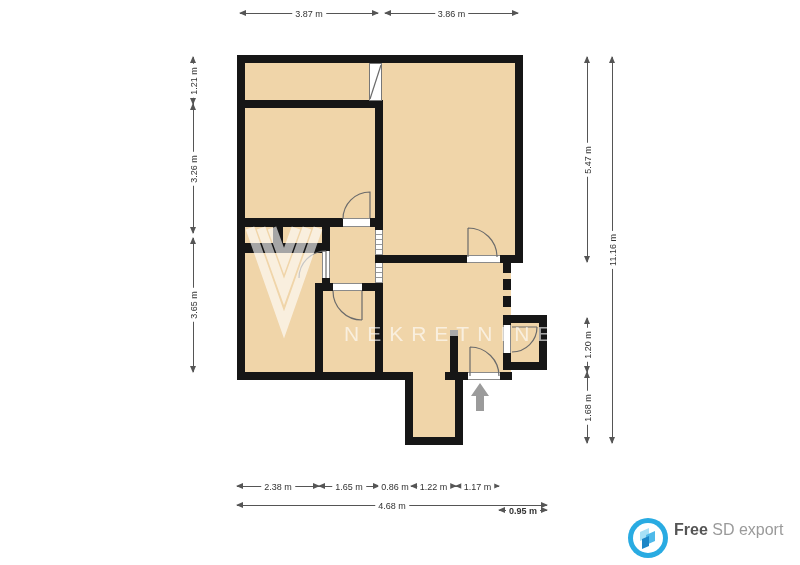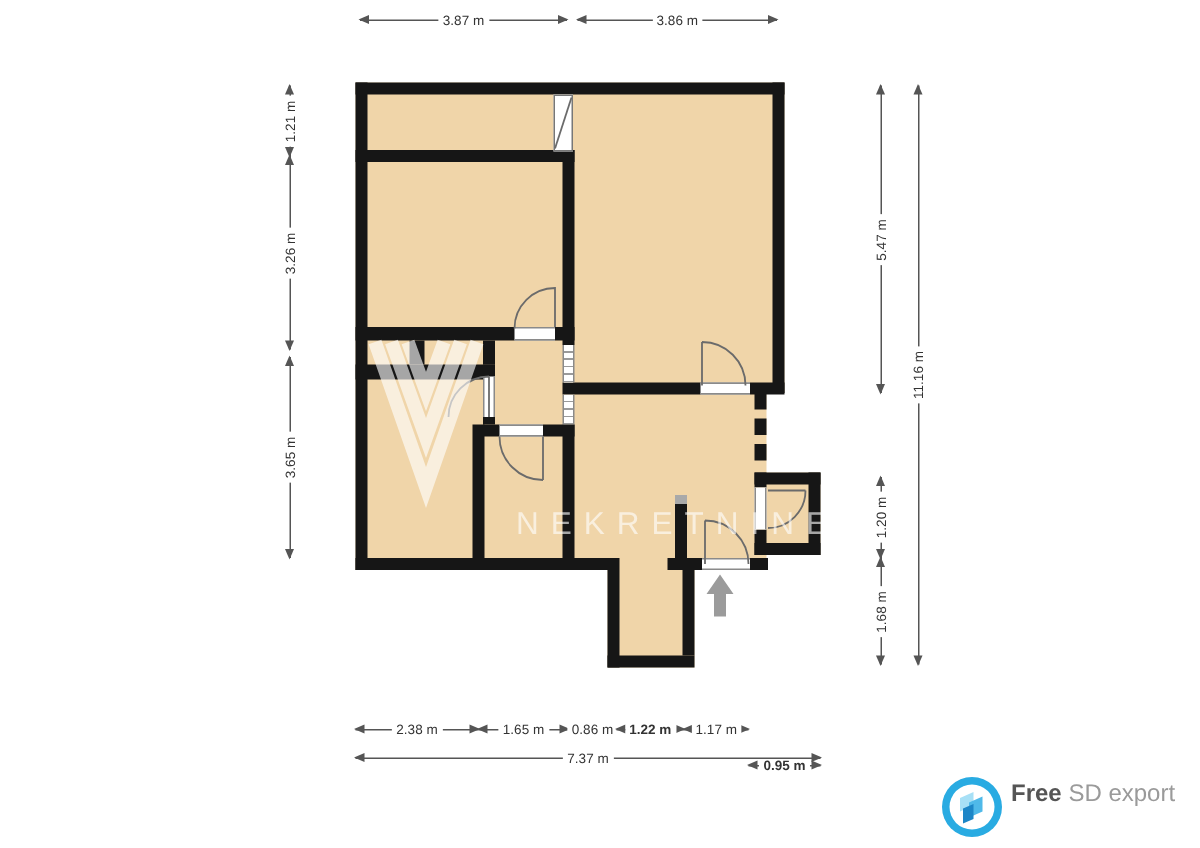--- a/index.html
+++ b/index.html
@@ -104,21 +104,21 @@
     <polygon points="480,383 489,396 484,396 484,411 476,411 476,396 471,396" fill="#9b9b9b"></polygon>
   </svg>
 
   <svg class="overlay" width="800" height="565">
     <g stroke="rgba(255,255,255,0.62)" stroke-width="9" fill="none">
       <path d="M250,228 L284,325 L318,228"></path>
       <path d="M261,228 L284,292 L307,228"></path>
       <path d="M272,228 L284,261 L296,228"></path>
     </g>
   </svg>
-  <div class="wm" style="left:344px;top:322px;font-size:21px;letter-spacing:8px;font-weight:normal;margin-top:16px;">NEKRETNINE</div>
+  <div class="wm" style="left:344px;top:322px;font-size:21px;letter-spacing:8px;font-weight:normal;">NEKRETNINE</div>
 
   <div id="dims">
       <div class="dim h" style="left: 240px; top: 9px; width: 138px; height: 9px;">
         <div class="line" style="left:0;top:4px;width:100%;height:1px;"></div>
                     <div class="arr l"></div>
         <div class="arr r"></div>
         <span class="lbl">3.87 m</span>
       </div>
       <div class="dim h" style="left: 385px; top: 9px; width: 133px; height: 9px;">
         <div class="line" style="left:0;top:4px;width:100%;height:1px;"></div>
@@ -137,21 +137,21 @@
                     <div class="arr l"></div>
         <div class="arr r"></div>
         <span class="lbl">1.65 m</span>
       </div>
       <div class="dim h" style="left: 379px; top: 482px; width: 32px; height: 9px;">
         <div class="line" style="left:0;top:4px;width:100%;height:1px;"></div>
                     <div class="arr l"></div>
         <div class="arr r"></div>
         <span class="lbl">0.86 m</span>
       </div>
-      <div class="dim h" style="left: 411px; top: 482px; width: 45px; height: 9px; font-weight: bold;">
+      <div class="dim h" style="left: 411px; top: 482px; width: 45px; height: 9px;">
         <div class="line" style="left:0;top:4px;width:100%;height:1px;"></div>
                     <div class="arr l"></div>
         <div class="arr r"></div>
         <span class="lbl">1.22 m</span>
       </div>
       <div class="dim h" style="left: 456px; top: 482px; width: 43px; height: 9px;">
         <div class="line" style="left:0;top:4px;width:100%;height:1px;"></div>
                     <div class="arr l"></div>
         <div class="arr r"></div>
         <span class="lbl">1.17 m</span>
@@ -159,21 +159,21 @@
       <div class="dim h" style="left: 499px; top: 506px; width: 48px; height: 9px; font-weight: bold;">
         <div class="line" style="left:0;top:4px;width:100%;height:1px;"></div>
                     <div class="arr l"></div>
         <div class="arr r"></div>
         <span class="lbl">0.95 m</span>
       </div>
       <div class="dim h" style="left: 237px; top: 501px; width: 310px; height: 9px;">
         <div class="line" style="left:0;top:4px;width:100%;height:1px;"></div>
                     <div class="arr l"></div>
         <div class="arr r"></div>
-        <span class="lbl">7.37 m</span>
+        <span class="lbl">4.68 m</span>
       </div>
       <div class="dim v" style="left: 189px; top: 57px; width: 9px; height: 47px;">
         <div class="line" style="left:4px;top:0;width:1px;height:100%;"></div>
                     <div class="arr u"></div>
         <div class="arr d"></div>
         <span class="lbl">1.21 m</span>
       </div>
       <div class="dim v" style="left: 189px; top: 104px; width: 9px; height: 129px;">
         <div class="line" style="left:4px;top:0;width:1px;height:100%;"></div>
                     <div class="arr u"></div>

